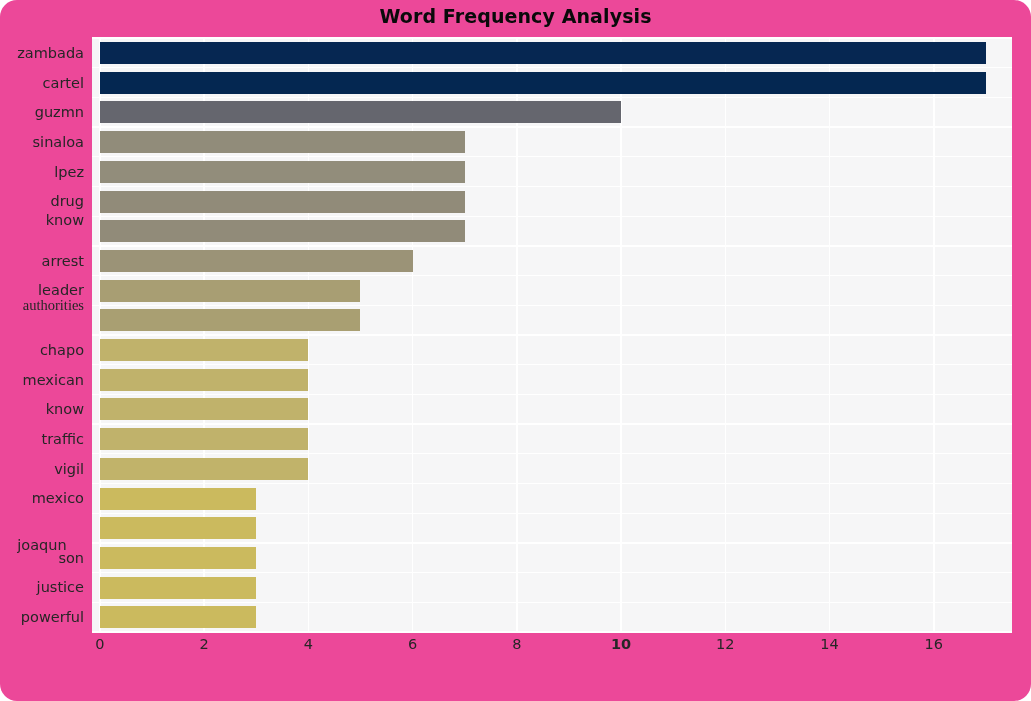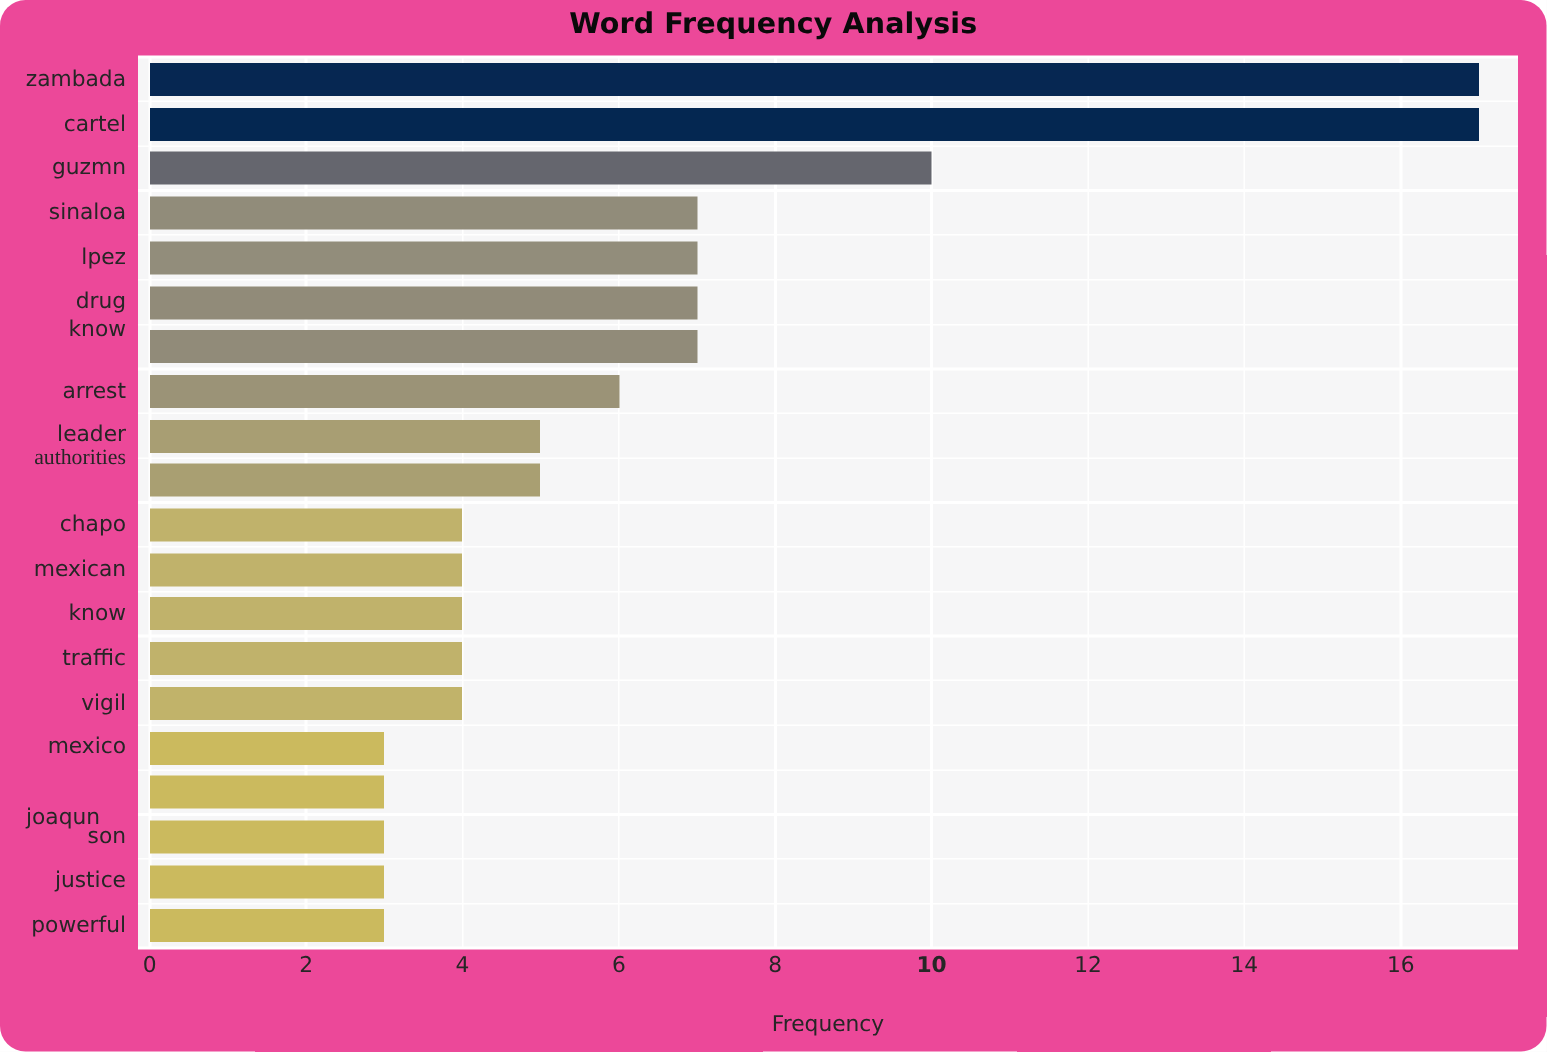--- a/index.html
+++ b/index.html
@@ -255,14 +255,13 @@
       <div class="xtick" style="left: 204.068px;">2</div>
       <div class="xtick" style="left: 308.317px;">4</div>
       <div class="xtick" style="left: 412.567px;">6</div>
       <div class="xtick" style="left: 516.816px;">8</div>
       <div class="xtick" style="left: 621.065px; font-weight: bold;">10</div>
       <div class="xtick" style="left: 725.314px;">12</div>
       <div class="xtick" style="left: 829.564px;">14</div>
       <div class="xtick" style="left: 933.813px;">16</div>
     </div>
 
-  <div id="xlabel">Frequency</div>
 </div>
 
 </body></html>

